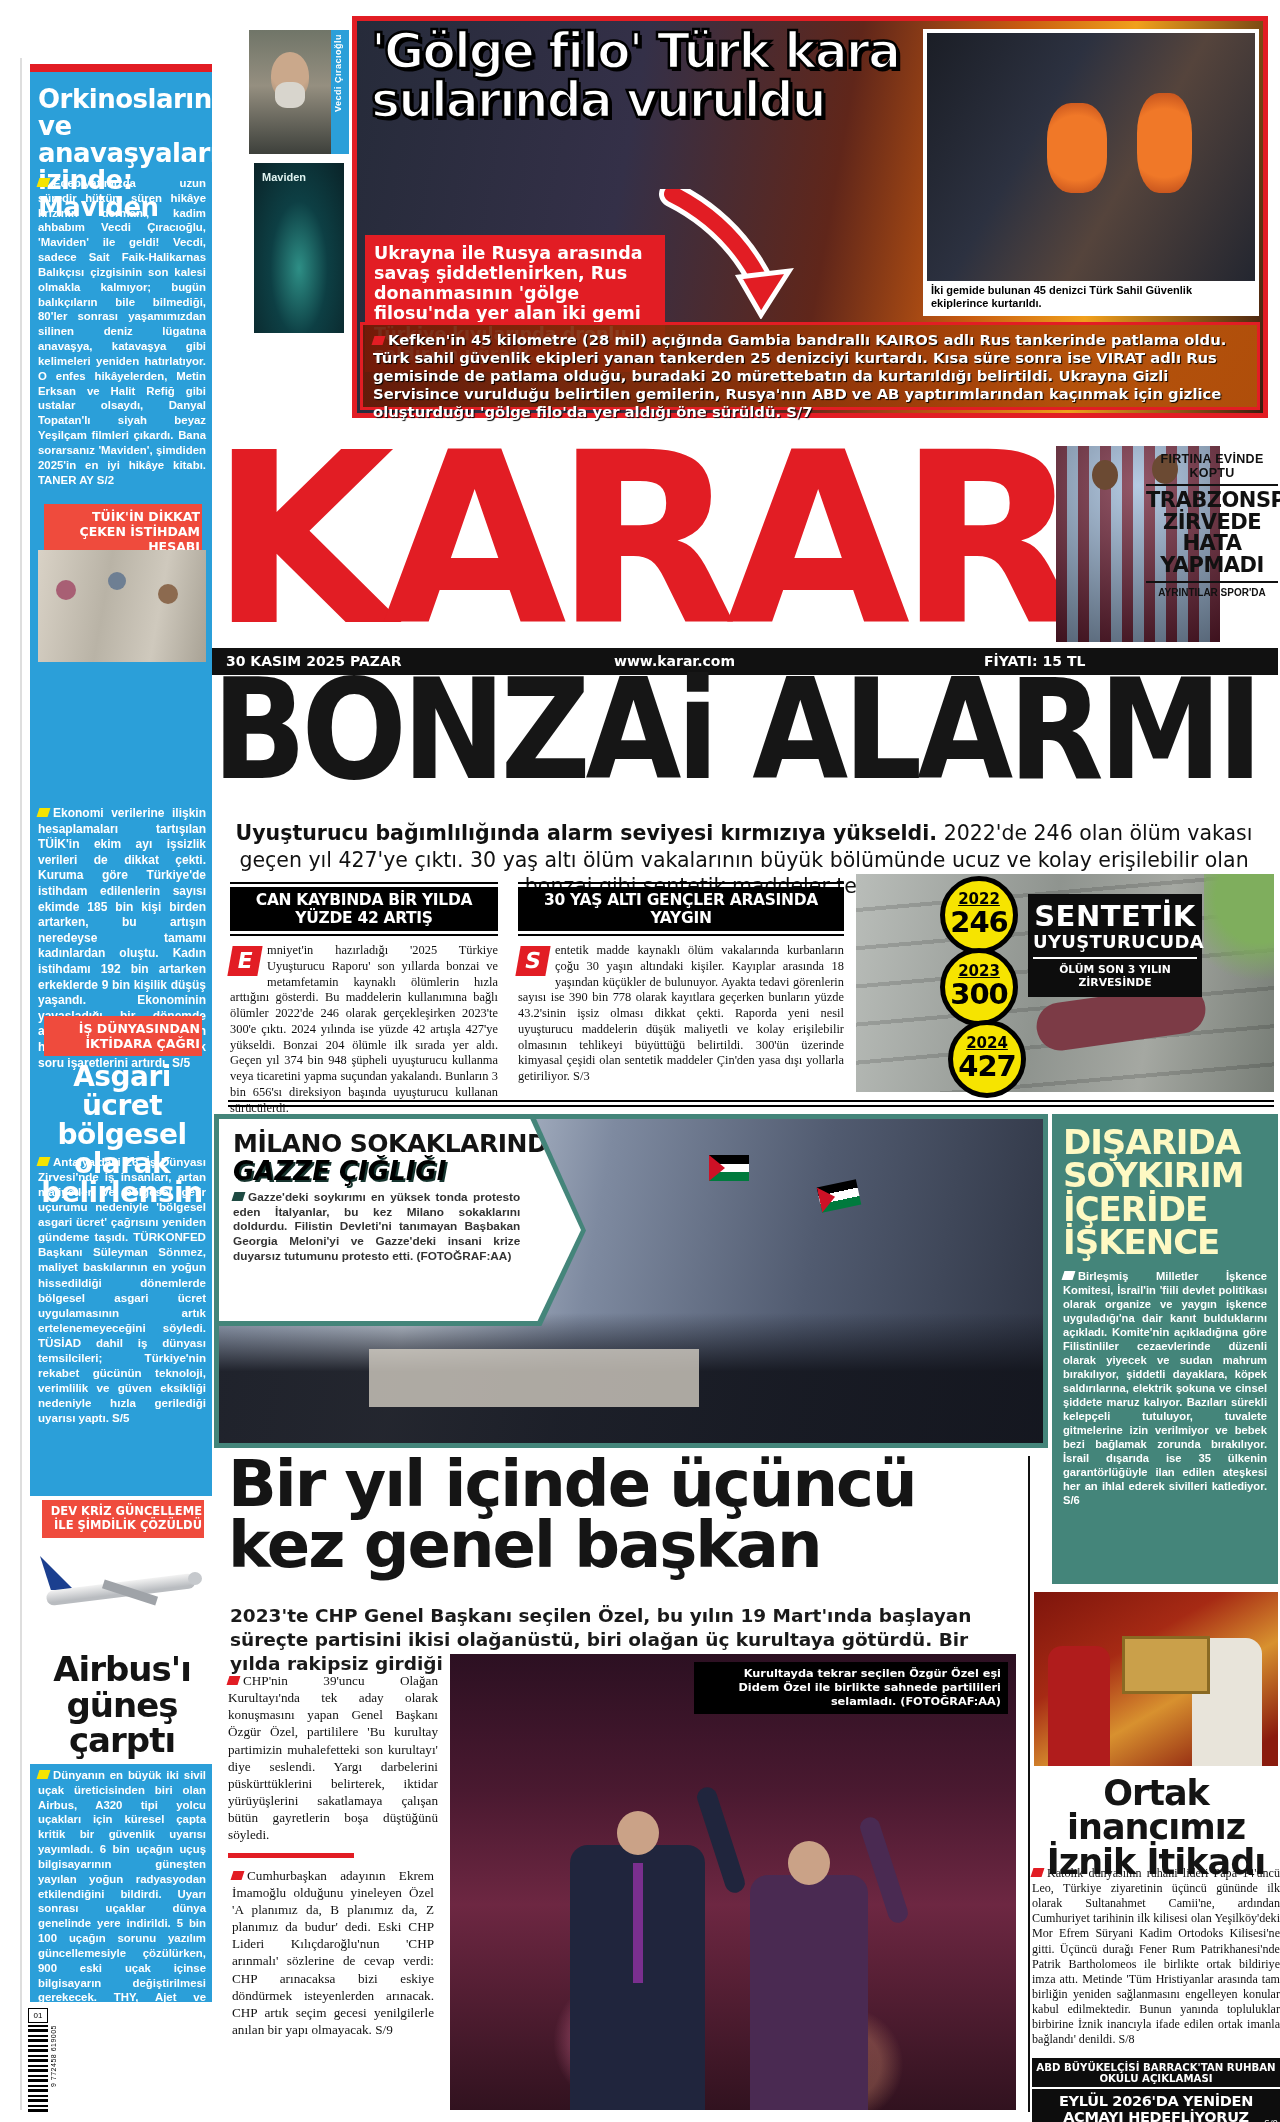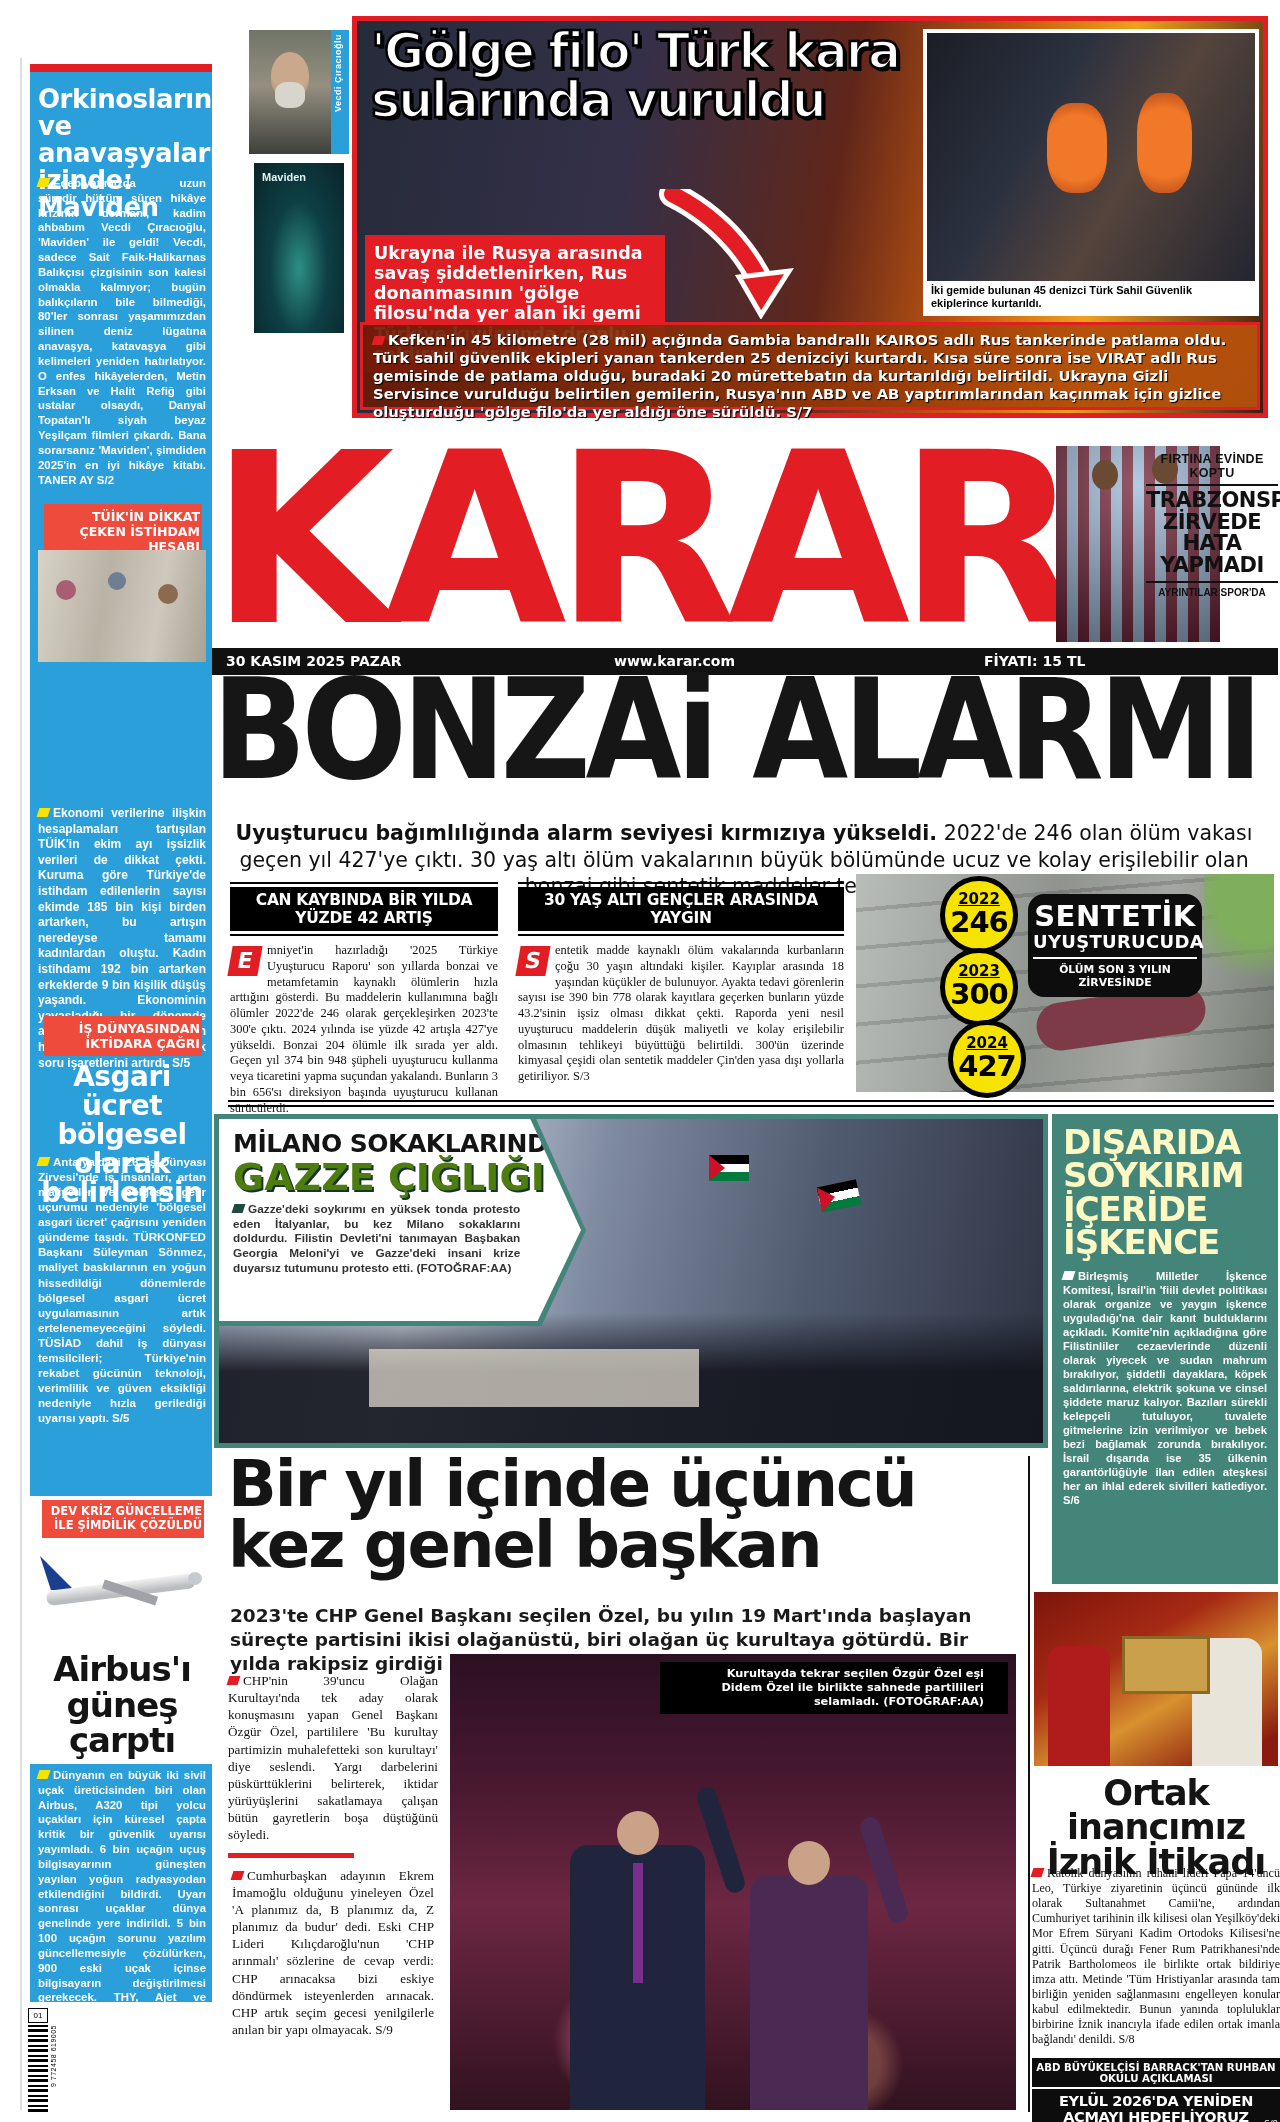--- a/index.html
+++ b/index.html
@@ -126,21 +126,21 @@
   .stats-photo .green{position:absolute;right:0;top:0;width:70px;height:120px;
       background:radial-gradient(circle at 80% 20%,#7fae5d 0 40%,transparent 75%);}
   .stats-photo .lying{position:absolute;left:180px;top:120px;width:170px;height:48px;border-radius:24px;
       background:#7c3b46;transform:rotate(-8deg);}
   .yc{width:78px;height:78px;border-radius:50%;background:#f6e400;border:5px solid #000;
       box-sizing:border-box;text-align:center;font-family:"DejaVu Sans",sans-serif;}
   .yc .yr{font-size:15px;font-weight:bold;text-decoration:underline;margin-top:9px;}
   .yc .vl{font-size:29px;font-weight:bold;letter-spacing:-1px;line-height:1.0;}
   .yc1{left:940px;top:876px;} .yc2{left:940px;top:948px;} .yc3{left:948px;top:1020px;}
   .stats-box{left:1028px;top:894px;width:164px;background:#0d0d0d;color:#fff;text-align:center;
-      padding:8px 5px;font-family:"DejaVu Sans",sans-serif;border-radius:16px;}
+      padding:8px 5px;font-family:"DejaVu Sans",sans-serif;}
   .sb1{font-size:29px;font-weight:bold;letter-spacing:0.5px;line-height:1.0;}
   .sb2{font-size:18px;font-weight:bold;letter-spacing:0.3px;}
   .sb3{font-size:10.8px;font-weight:bold;border-top:2px solid #fff;margin-top:5px;padding-top:4px;}
   .dbl-rule{left:228px;top:1100px;width:1046px;height:7px;border-top:2.5px solid #000;
       border-bottom:2.5px solid #000;box-sizing:border-box;}
 
   
   .milano-photo{left:214px;top:1114px;width:834px;height:334px;border:5px solid #44857a;
       box-sizing:border-box;
       background:linear-gradient(100deg,#93a0b6 0%,#c3ccd9 25%,#7e8aa0 45%,#515b70 70%,#2e3443 100%);}
@@ -151,22 +151,22 @@
   .flag{position:absolute;width:40px;height:26px;
       background:linear-gradient(180deg,#000 0 33%,#fff 33% 66%,#007a3d 66% 100%);}
   .flag .tri{position:absolute;left:0;top:0;width:16px;height:26px;background:#ce1126;
       clip-path:polygon(0 0,100% 50%,0 100%);}
   .milano-panel-outer{left:214px;top:1114px;width:372px;height:212px;background:#44857a;
       clip-path:polygon(0 0,86% 0,100% 55%,88% 100%,0 100%);}
   .milano-panel-inner{position:absolute;left:5px;top:5px;right:5px;bottom:5px;background:#fff;
       clip-path:polygon(0 0,86% 0,100% 55%,88% 100%,0 100%);padding:10px 14px;box-sizing:border-box;}
   .mk{font-size:25px;font-weight:bold;color:#141414;letter-spacing:-0.5px;
       font-family:"DejaVu Sans",sans-serif;}
-  .mh{font-size:38px;font-weight:bold;color:#4d7c0f;letter-spacing:0px;line-height:1.0;
-      font-family:"DejaVu Sans",sans-serif;text-shadow:2px 2px 0 #16342e;}
+  .mh{font-size:26px;font-weight:bold;color:#000000;letter-spacing:0px;line-height:1.0;
+      font-family:"DejaVu Sans",sans-serif;text-shadow:2px 2px 0 #16342e;font-style:italic;}
   .mb{margin-top:7px;font-size:11.8px;font-weight:bold;color:#333;line-height:1.25;
       text-align:justify;width:86%;}
 
   
   .torture{left:1052px;top:1114px;width:226px;height:470px;background:#44857a;box-sizing:border-box;
       padding:12px 11px;}
   .torture-h{color:#fef9c3;font-weight:bold;font-size:34px;line-height:0.98;letter-spacing:-1px;
       font-family:"DejaVu Sans",sans-serif;}
   .torture-b{margin-top:10px;color:#fff;font-weight:bold;font-size:11.2px;line-height:1.25;
       text-align:justify;}
@@ -178,21 +178,21 @@
   .chp-deck{left:230px;top:1604px;width:795px;font-size:18.5px;font-weight:bold;line-height:1.3;
       color:#1a1a1a;font-family:"DejaVu Sans",sans-serif;}
   .chp-body{left:228px;top:1672px;width:210px;font-family:"Liberation Serif",serif;font-size:13.2px;
       line-height:1.3;text-align:justify;color:#111;}
   .red-rule{width:60%;height:5px;background:#e21d24;margin:9px 0;}
   .chp-photo{left:450px;top:1654px;width:566px;height:456px;
       background:radial-gradient(circle at 30% 85%,rgba(233,120,160,.35) 0 8%,transparent 12%),
                  radial-gradient(circle at 70% 90%,rgba(233,160,120,.3) 0 6%,transparent 10%),
                  linear-gradient(180deg,#2c1022 0%,#4a1930 30%,#6d2742 55%,#31121f 100%);}
   .chp-cap{position:absolute;top:8px;right:8px;width:300px;background:#000;color:#fff;
-      font-size:11.3px;font-weight:bold;text-align:right;padding:5px 24px;line-height:1.25;
+      font-size:11.3px;font-weight:bold;text-align:right;padding:5px 7px;line-height:1.25;
       font-family:"DejaVu Sans",sans-serif;}
   .fig{position:absolute;bottom:0;border-radius:18px 18px 0 0;}
   .fig1{left:120px;width:135px;height:265px;background:#20253d;}
   .fig2{left:300px;width:118px;height:235px;background:#4a2a52;}
   .fig .armR{position:absolute;right:-26px;top:-60px;width:20px;height:110px;border-radius:10px;
       background:inherit;transform:rotate(-18deg);}
   .fig .hd{position:absolute;left:50%;top:-34px;width:42px;height:44px;margin-left:-21px;
       border-radius:50%;background:#caa287;}
   .fig .tie{position:absolute;left:50%;top:18px;width:10px;height:120px;margin-left:-5px;
       background:#7a2f8f;}

